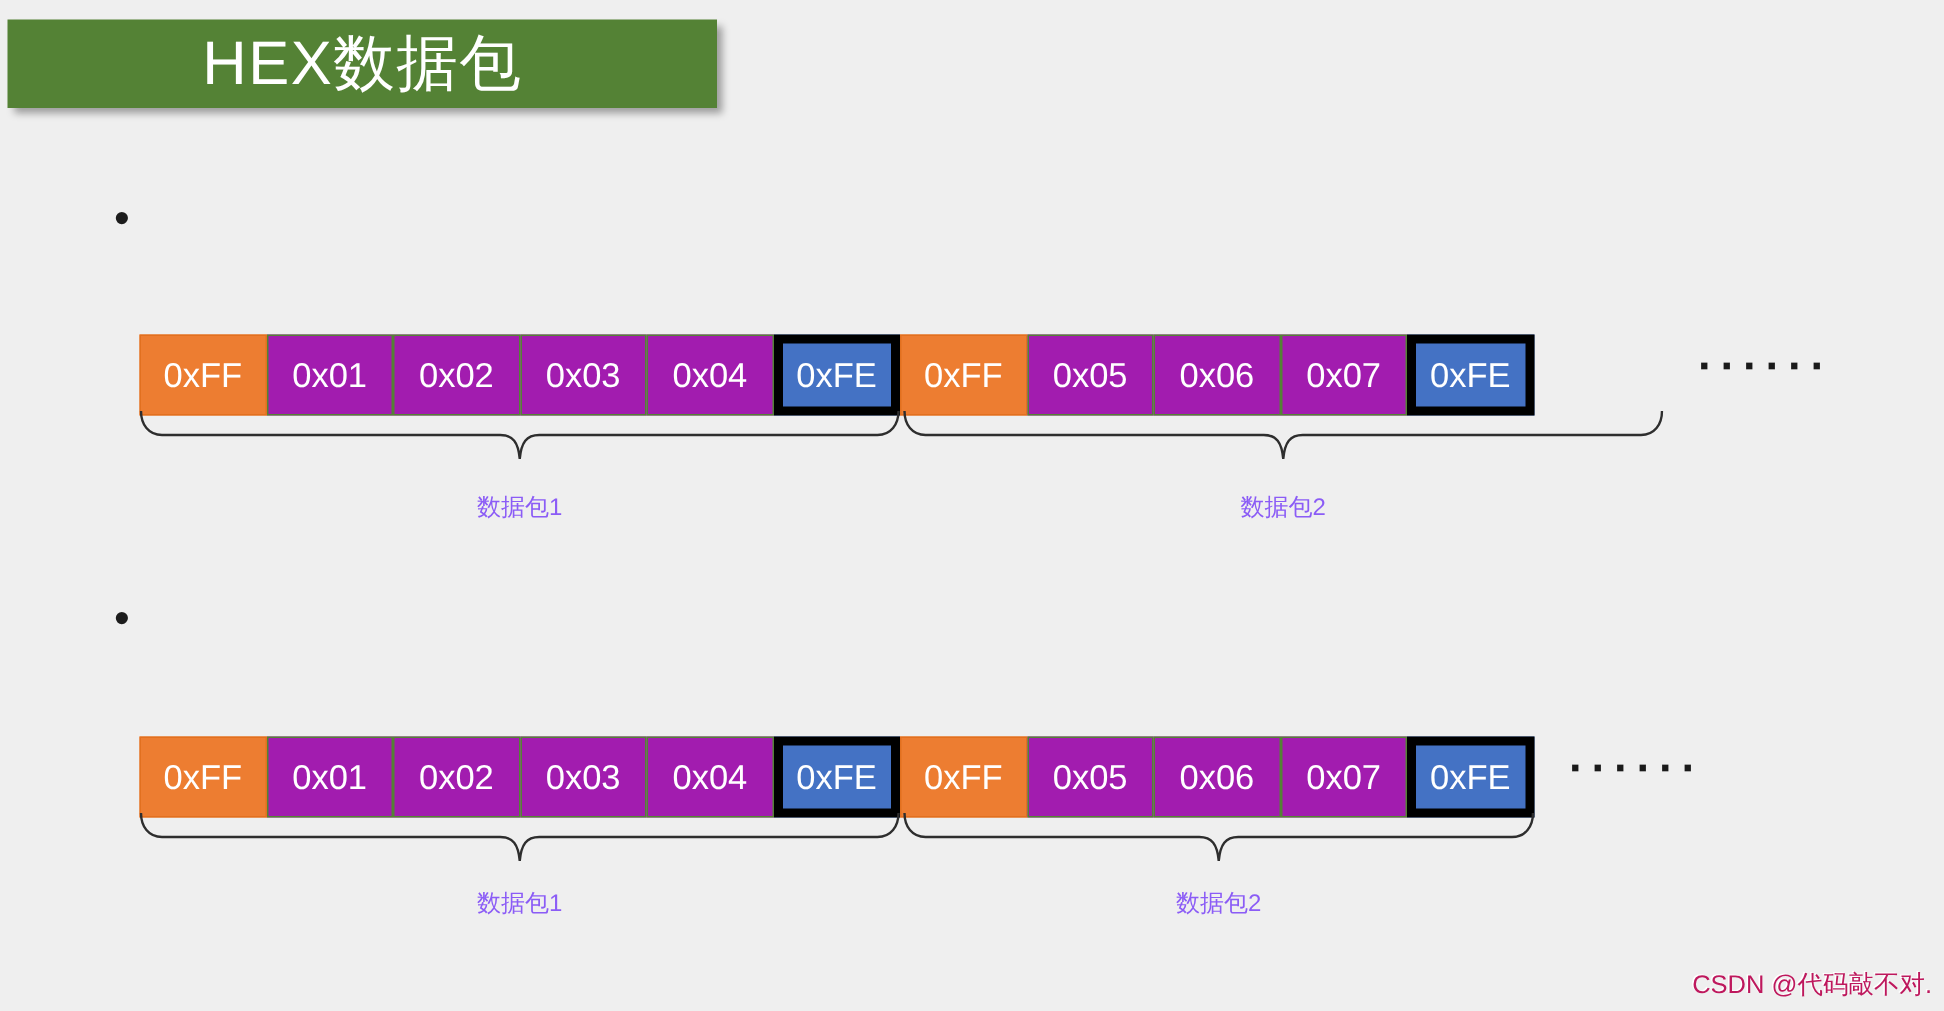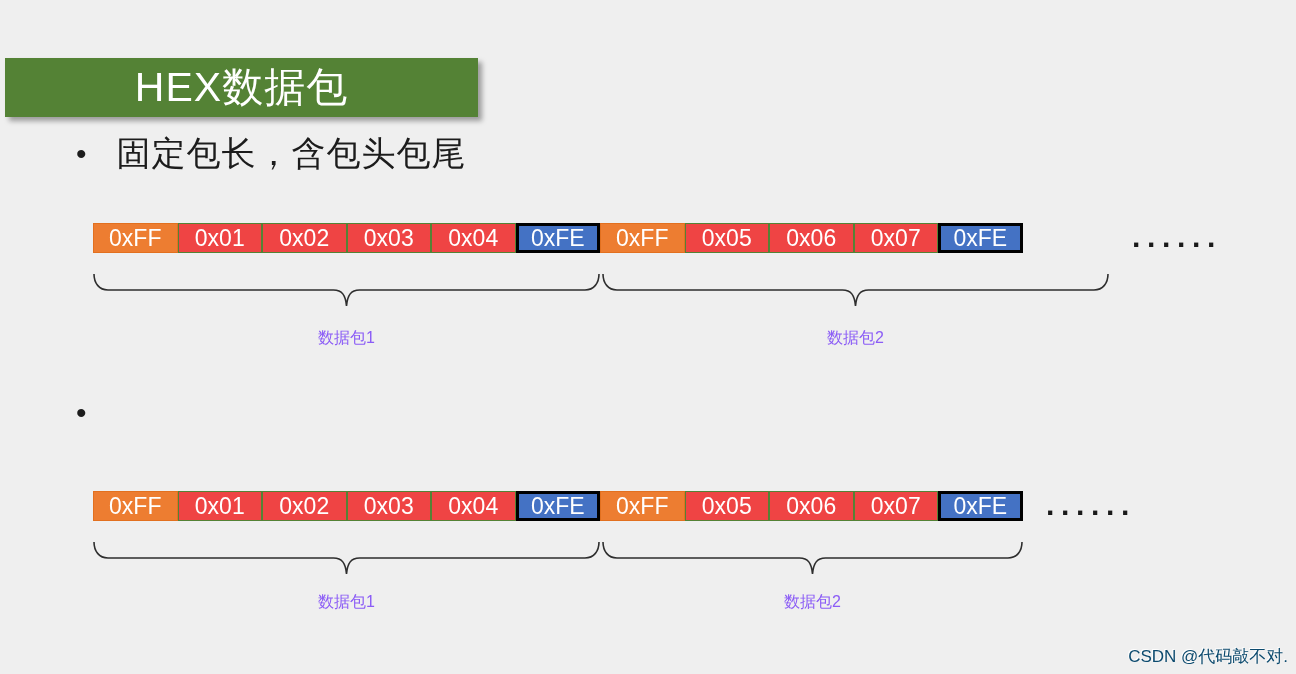--- a/index.html
+++ b/index.html
@@ -13,48 +13,48 @@
     position: relative;
   }
   .abs { position: absolute; }
 
   
   .title-banner {
     left: 5px; top: 13px;
     width: 473px; height: 59px;
     background: #548235;
     box-shadow: 4px 4px 5px rgba(0,0,0,0.35);
-    display: flex; align-items: center; justify-content: center; margin-top: 45px;
+    display: flex; align-items: center; justify-content: center;
   }
   .title-banner span {
     color: #FFFFFF;
     font-size: 41px;
     letter-spacing: 1px;
   }
 
   
   .bullet-line { display: flex; align-items: center; color: #1C1C1C; }
   .bullet-dot { font-size: 30px; margin-right: 30px; line-height: 1; }
   .bullet-text { font-size: 34px; letter-spacing: 1px; }
   .bullet-1 { left: 76px; top: 131px; }
   .bullet-2 { left: 76px; top: 398px; }
 
   
   .byte-row { display: flex; left: 93px; }
   .row-1 { top: 223px; }
   .row-2 { top: 491px; }
   .cell {
-    width: 84.5px; height: 30px;
+    width: 84.5px; height: 54px;
     box-sizing: border-box;
     display: flex; align-items: center; justify-content: center;
     color: #FFFFFF; font-size: 23px;
   }
   .cell.header { background: #ED7D31; border: 1px solid #E2701F; }
-  .cell.data   { background: #ef4444; border: 1.5px solid #548235; }
-  .cell.tail   { background: #4472C4; border: 3px solid #000000; }
+  .cell.data   { background: #a21caf; border: 1.5px solid #548235; }
+  .cell.tail   { background: #4472C4; border: 6px solid #000000; }
 
   
   .dots {
     color: #1A1A1A;
     font-size: 30px;
     font-weight: bold;
     letter-spacing: 5px;
     line-height: 44px;
   }
   .dots-1 { left: 1132px; top: 223px; }
@@ -75,35 +75,34 @@
     text-align: center;
   }
   .lbl-r1-p1 { left: 93px;  top: 328px; width: 507px; }
   .lbl-r1-p2 { left: 602px; top: 328px; width: 507px; }
   .lbl-r2-p1 { left: 93px;  top: 592px; width: 507px; }
   .lbl-r2-p2 { left: 602px; top: 592px; width: 421px; }
 
   
   .watermark {
     right: 8px; bottom: 6px;
-    color: #0c4a6e;
+    color: #be185d;
     font-size: 17px;
     text-shadow: -1px -1px 0 rgba(255,255,255,0.95);
   }
 </style>
 </head>
 <body>
 
 <div class="abs title-banner">
   <span>HEX数据包</span>
 </div>
 
 <div class="abs bullet-line bullet-1">
   <span class="bullet-dot">•</span>
-  <span class="bullet-text">固定包长，含包头包尾</span>
 </div>
 
 <div class="abs byte-row row-1">
   <div class="cell header">0xFF</div>
   <div class="cell data">0x01</div>
   <div class="cell data">0x02</div>
   <div class="cell data">0x03</div>
   <div class="cell data">0x04</div>
   <div class="cell tail">0xFE</div>
   <div class="cell header">0xFF</div>

